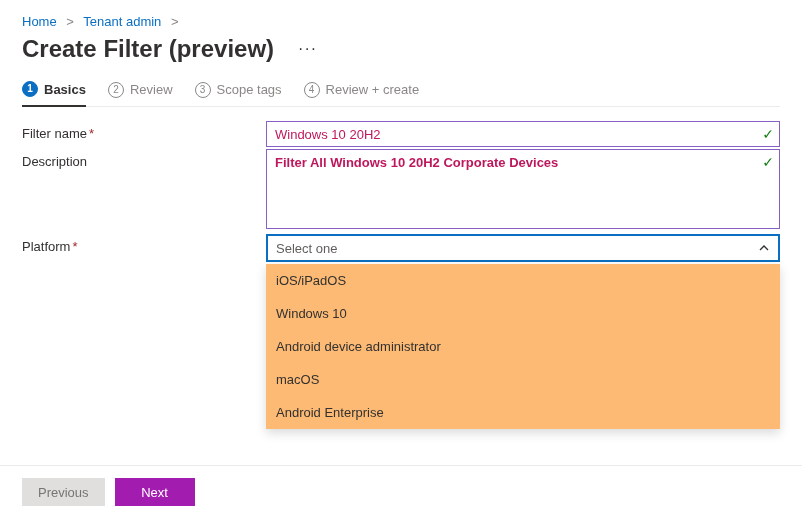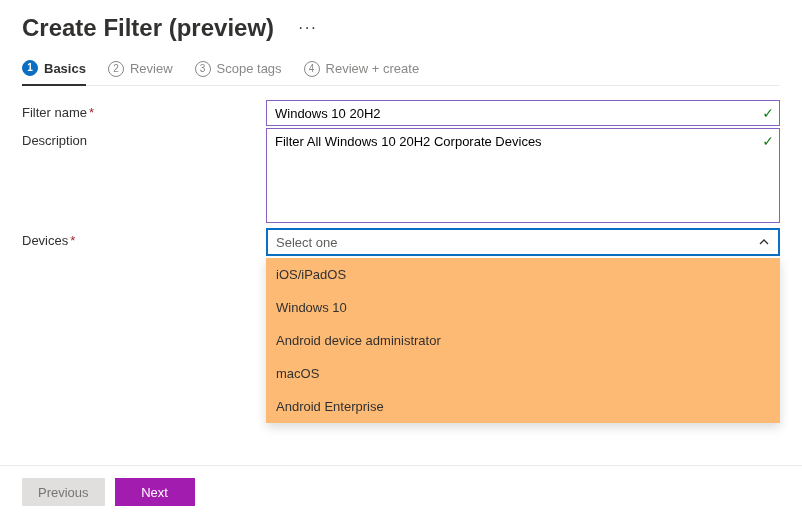--- a/index.html
+++ b/index.html
@@ -42,27 +42,27 @@
   .form { margin-top: 14px; }
   .row { display: flex; align-items: flex-start; margin-bottom: 2px; }
   .row .label { width: 244px; flex: 0 0 244px; font-size: 13px; color: #323130; padding-top: 5px; }
   .row .label .req { color: #a4262c; margin-left: 2px; }
   .row .field { flex: 1; position: relative; }
   .text-input, .text-area, .select-box {
     width: 100%;
     border: 1px solid #8660c2;
     font-size: 13px;
     font-family: inherit;
-    color: #000000;
+    color: #be185d;
     background: #fff;
     padding: 5px 26px 5px 8px;
     outline: none;
   }
   .text-input { height: 26px; }
-  .text-area { height: 95px; resize: none; }
+  .text-area { height: 80px; resize: none; font-weight: bold; }
   .check-icon {
     position: absolute; right: 6px; top: 5px;
     color: #107c10; font-size: 14px; pointer-events: none;
   }
 
   
   .select-box {
     border: 2px solid #0a6fc2;
     height: 28px;
     display: flex; align-items: center; justify-content: space-between;
@@ -98,20 +98,26 @@
     font-size: 13px; font-family: inherit;
     border: none; cursor: pointer;
   }
   .btn-secondary { background: #e1dfdd; color: #777572; }
   .btn-primary   { background: #a21caf; color: #fff; }
 </style>
 </head>
 <body>
 
 <div class="page">
+  <div class="breadcrumb">
+    <a>Home</a>
+    <span class="sep">&gt;</span>
+    <a>Tenant admin</a>
+    <span class="sep">&gt;</span>
+  </div>
 
   <div class="heading-row">
     <div class="page-title">Create Filter (preview)</div>
     <div class="more-dots">···</div>
   </div>
 
   <div class="steps">
     <div class="step active">
       <span class="circle">1</span>
       <span>Basics</span>
@@ -146,21 +152,21 @@
         <span>Description</span>
       </div>
       <div class="field">
         <textarea class="text-area" style="">Filter All Windows 10 20H2 Corporate Devices</textarea>
         <span class="check-icon">✓</span>
       </div>
     </div>
 
     <div class="row">
       <div class="label">
-        <span>Devices</span><span class="req">*</span>
+        <span>Platform</span><span class="req">*</span>
       </div>
       <div class="field">
         <div class="select-box">
           <span>Select one</span>
           <span class="chevron">
             <svg width="12" height="12" viewBox="0 0 12 12">
                 <path d="M2 8 L6 4 L10 8" stroke="#323130" stroke-width="1.3" fill="none"></path>
               </svg>
           </span>
         </div>

